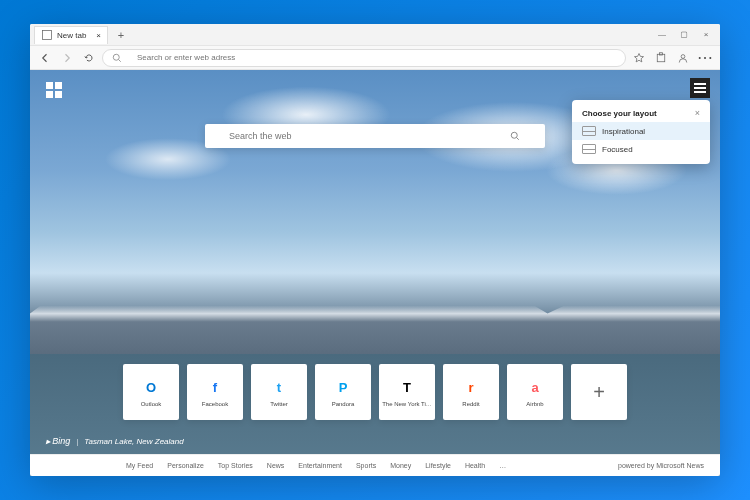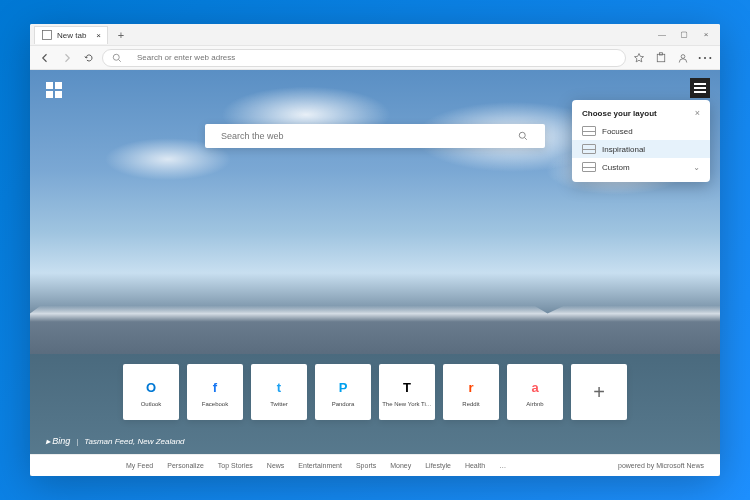--- a/index.html
+++ b/index.html
@@ -20,21 +20,21 @@
   radial-gradient(ellipse 140px 50px at 70% 30%, rgba(255,255,255,0.9), transparent 70%),
   radial-gradient(ellipse 120px 40px at 40% 20%, rgba(255,255,255,0.85), transparent 70%),
   radial-gradient(ellipse 100px 35px at 85% 45%, rgba(255,255,255,0.8), transparent 70%),
   radial-gradient(ellipse 90px 30px at 20% 40%, rgba(255,255,255,0.75), transparent 70%); }
 .mountains { position: absolute; bottom: 22%; left: 0; right: 0; height: 40%; background: linear-gradient(to top, #4a5c6e, #6a7c8e 40%, #d4dce4 45%, transparent 50%); clip-path: polygon(0 100%, 0 55%, 8% 30%, 15% 45%, 25% 20%, 35% 40%, 45% 25%, 55% 50%, 65% 30%, 75% 55%, 85% 35%, 95% 50%, 100% 40%, 100% 100%); }
 .lake { position: absolute; bottom: 0; left: 0; right: 0; height: 30%; background: linear-gradient(to bottom, #4a6a7e, #5a7c90); }
 .grid-icon { position: absolute; top: 12px; left: 16px; width: 16px; height: 16px; display: grid; grid-template-columns: 1fr 1fr; grid-template-rows: 1fr 1fr; gap: 2px; cursor: pointer; }
 .grid-icon span { background: #fff; }
 .settings-icon { position: absolute; top: 8px; right: 10px; width: 20px; height: 20px; background: #222; display: flex; flex-direction: column; align-items: center; justify-content: center; gap: 2px; cursor: pointer; }
 .settings-icon span { width: 12px; height: 2px; background: #fff; }
-.searchbox { position: absolute; top: 54px; left: 50%; transform: translateX(-50%); width: 340px; height: 24px; background: #fff; border-radius: 2px; display: flex; align-items: center; padding: 0 16px; box-shadow: 0 2px 8px rgba(0,0,0,0.15); }
+.searchbox { position: absolute; top: 54px; left: 50%; transform: translateX(-50%); width: 340px; height: 24px; background: #fff; border-radius: 2px; display: flex; align-items: center; padding: 0 24px; box-shadow: 0 2px 8px rgba(0,0,0,0.15); }
 .searchbox input { flex: 1; border: none; outline: none; font-size: 9px; color: #999; }
 .searchbox .sicon { color: #888; }
 .layout-popup { position: absolute; top: 30px; right: 10px; width: 138px; background: #fff; border-radius: 4px; box-shadow: 0 4px 16px rgba(0,0,0,0.25); padding: 6px 0; }
 .layout-popup h4 { font-size: 8px; font-weight: 600; padding: 2px 10px 4px; color: #222; display: flex; justify-content: space-between; align-items: center; }
 .layout-popup h4 .x { font-weight: 400; color: #888; cursor: pointer; font-size: 9px; }
 .lopt { display: flex; align-items: center; gap: 6px; padding: 4px 10px; font-size: 8px; color: #333; cursor: pointer; }
 .lopt.sel { background: #e6f2fb; }
 .lopt .licon { width: 14px; height: 10px; border: 1px solid #999; border-radius: 1px; display: flex; flex-direction: column; }
 .lopt .licon span { flex: 1; border-bottom: 1px solid #999; }
 .lopt .licon span:last-child { border: none; }
@@ -142,41 +142,33 @@
           <line x1="10" y1="10" x2="13" y2="13" stroke="#888" stroke-width="1.3"></line>
         </svg>
     </div>
 
     <div class="layout-popup">
       <h4>
         <span>Choose your layout</span>
         <span class="x">×</span>
       </h4>
       <div id="layout-options">
-          <div class="lopt">
-            <span class="licon">
-              <span></span>
-              <span></span>
-            </span>
-            <span>Focused</span>
-          </div>
           <div class="lopt sel">
             <span class="licon">
               <span></span>
               <span></span>
             </span>
             <span>Inspirational</span>
           </div>
           <div class="lopt">
             <span class="licon">
               <span></span>
               <span></span>
             </span>
-            <span>Custom</span>
-            <span class="chev">⌄</span>
+            <span>Focused</span>
           </div>
         </div>
     </div>
 
     <div class="quicklinks" id="quicklinks">
         <div class="ql">
           <div class="qicon" style="color:#0078d4">O</div>
           <div class="qlabel">Outlook</div>
         </div>
         <div class="ql">
@@ -202,21 +194,21 @@
         <div class="ql">
           <div class="qicon" style="color:#ff5a5f">a</div>
           <div class="qlabel">Airbnb</div>
         </div>
         <div class="ql add">+</div>
       </div>
 
     <div class="credit">
       <span><b>▸</b> <span class="bing">Bing</span></span>
       <span class="sep">|</span>
-      <span>Tasman Feed, New Zealand</span>
+      <span>Tasman Lake, New Zealand</span>
     </div>
 
     <div class="bottombar">
       <div class="navlinks" id="navlinks">
           <span>My Feed</span>
           <span>Personalize</span>
           <span>Top Stories</span>
           <span>News</span>
           <span>Entertainment</span>
           <span>Sports</span>

